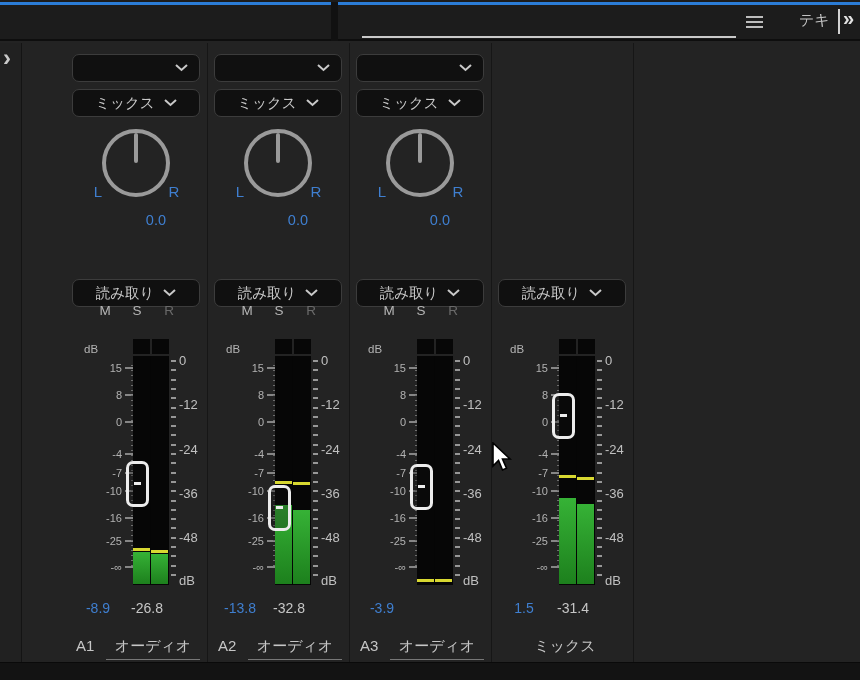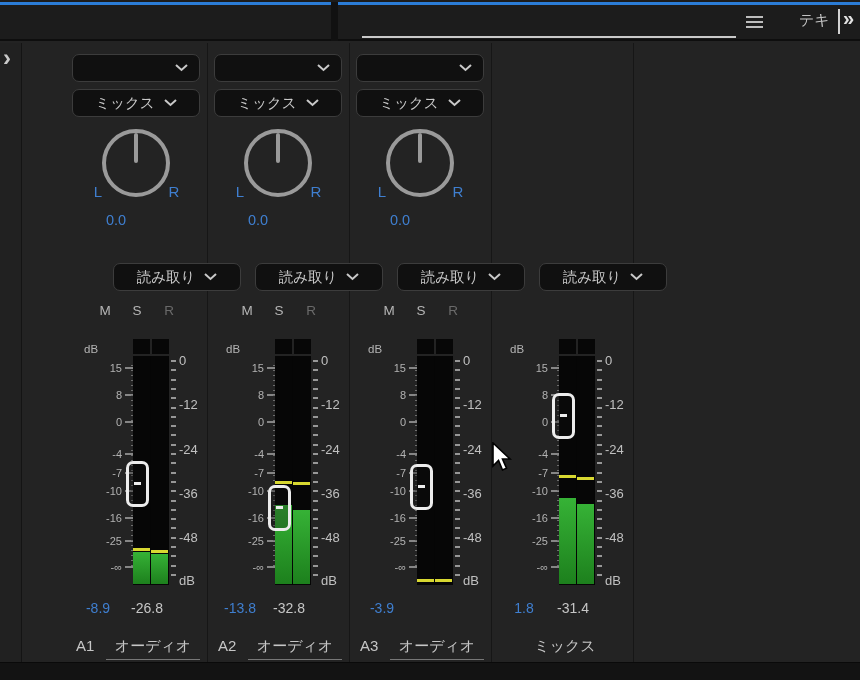--- a/index.html
+++ b/index.html
@@ -27,30 +27,30 @@
   .panel { position:absolute; left:0; top:43px; width:860px; height:619px; background:#232323; }
   .rail { position:absolute; left:0; top:0; width:22px; height:619px; background:#212121; border-right:1px solid #141414; }
   .expand-arrow { position:absolute; left:3px; top:4px; color:#c9c9c9; font-size:24px; font-weight:bold; line-height:22px; }
   .strips { position:absolute; left:23px; top:0; height:619px; display:flex;padding-left:43px; }
   .strip { position:relative; width:142px; height:619px; border-right:1px solid #161616; }
 
   .dd { position:absolute; left:6px; width:128px; height:28px; background:#101010;
     border:1px solid #3c3c3c; border-radius:7px; color:#c9c9c9; font-size:14.5px;
     display:flex; align-items:center; justify-content:center; gap:9px; cursor:pointer; }
   .dd.empty { justify-content:flex-end; padding-right:11px; }
-  .dd-input { top:11px; } .dd-mix { top:46px; } .dd-auto { top:220px;margin-left:41px; }
+  .dd-input { top:11px; } .dd-mix { top:46px; } .dd-auto { top:236px; }
   .chev { flex:0 0 auto; }
 
   .knob { position:absolute; left:36px; top:86px; width:68px; height:68px; border-radius:50%;
     border:4px solid #9a9a9a; cursor:pointer; }
   .knob .pointer { position:absolute; left:28px; top:0; width:4px; height:30px; background:#9a9a9a; border-radius:2px; }
   .pan-l, .pan-r { position:absolute; top:140px; width:20px; text-align:center;
     color:#3f7fd0; font-size:15px; }
   .pan-l { left:22px; } .pan-r { left:98px; }
-  .pan-value { position:absolute; left:40px; top:169px; width:60px; text-align:left;
+  .pan-value { position:absolute; left:40px; top:169px; width:60px; text-align:right;
     color:#3f7fd0; font-size:14.5px; cursor:text; }
 
   .msr { position:absolute; left:0; top:260px; width:142px; height:18px; }
   .msr span { position:absolute; width:18px; text-align:center; font-size:13.5px; color:#b5b5b5; cursor:pointer; }
   .msr .m { left:30px; } .msr .s { left:62px; } .msr .r { left:94px; color:#6a6a6a; }
 
   .meter-area { position:absolute; left:0; top:294px; width:142px; height:258px; }
 
   .values { position:absolute; left:0; top:557px; width:142px; height:20px; font-size:14px; }
   .v-fader { position:absolute; left:2px; width:60px; text-align:center; color:#3f7fd0; }
@@ -448,21 +448,21 @@
           <div class="m-label" style="top: 67.25px;">-12</div>
           <div class="m-label" style="top: 111.5px;">-24</div>
           <div class="m-label" style="top: 155.75px;">-36</div>
           <div class="m-label" style="top: 200px;">-48</div>
           <div class="m-label" style="top: 243px;">dB</div>
           <div class="f-handle" style="top: 55.925px;">
             <i></i>
           </div>
         </div>
       <div class="values">
-        <span class="v-fader">1.8</span>
+        <span class="v-fader">1.5</span>
         <span class="v-meter">-31.4</span>
       </div>
       <div class="name-row">
         <span class="t-name">ミックス</span>
       </div>
     </article>
 
   </div>
 
   <svg class="cursor-svg" width="24" height="34" viewBox="0 0 24 34">

